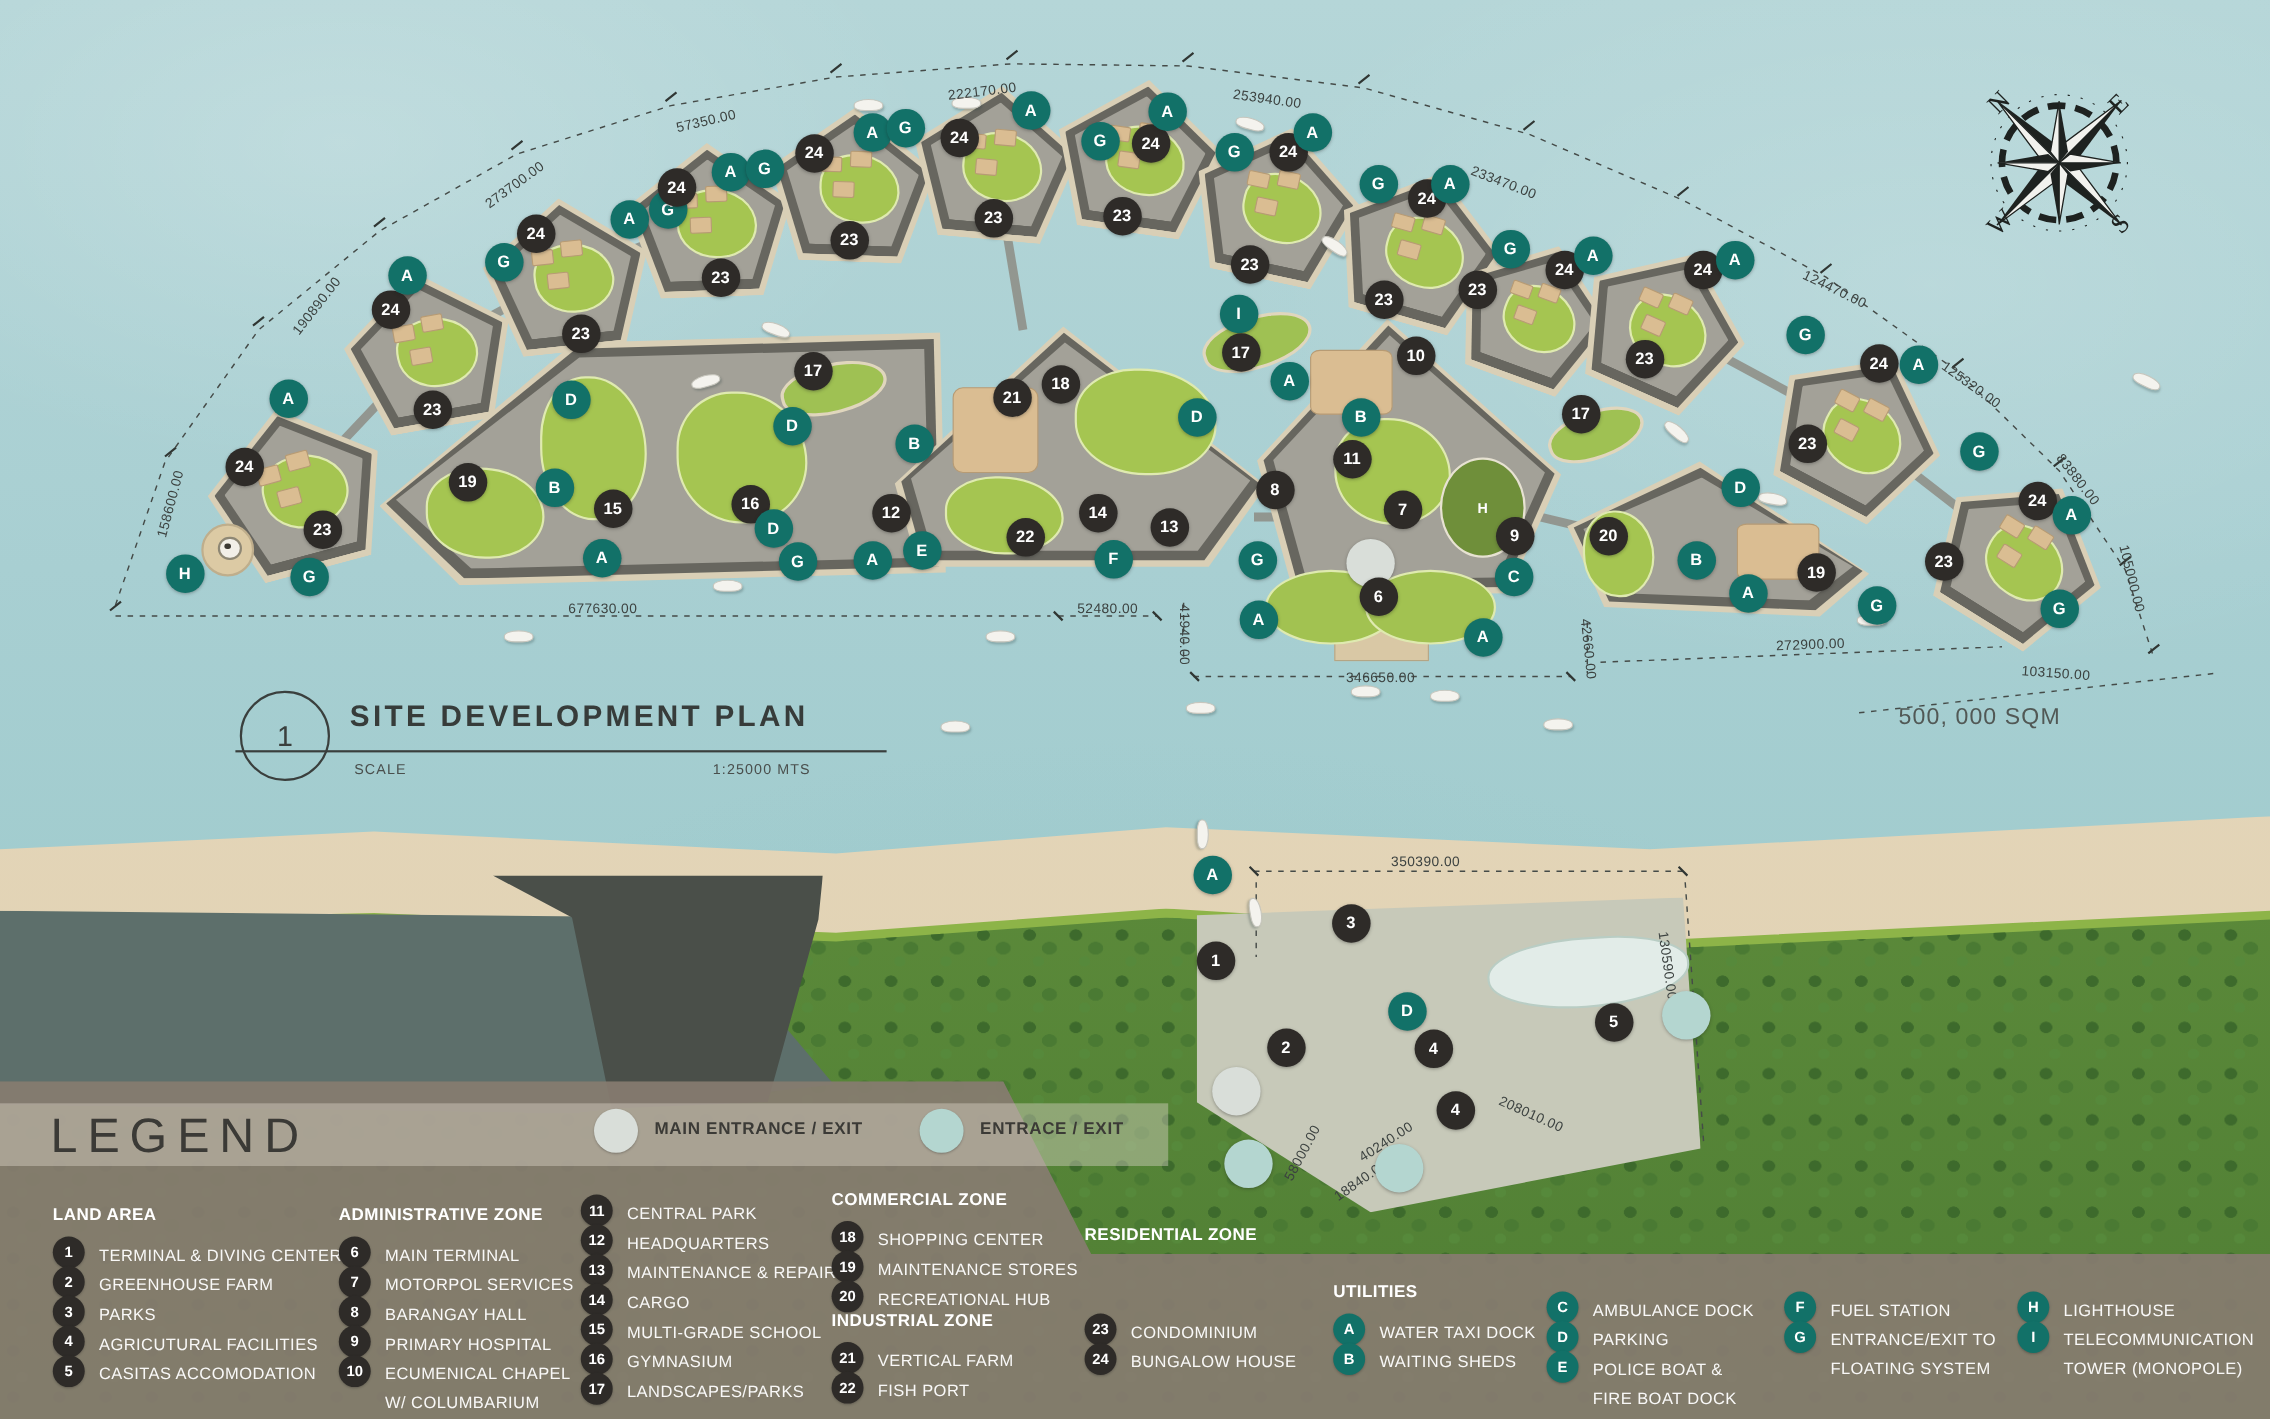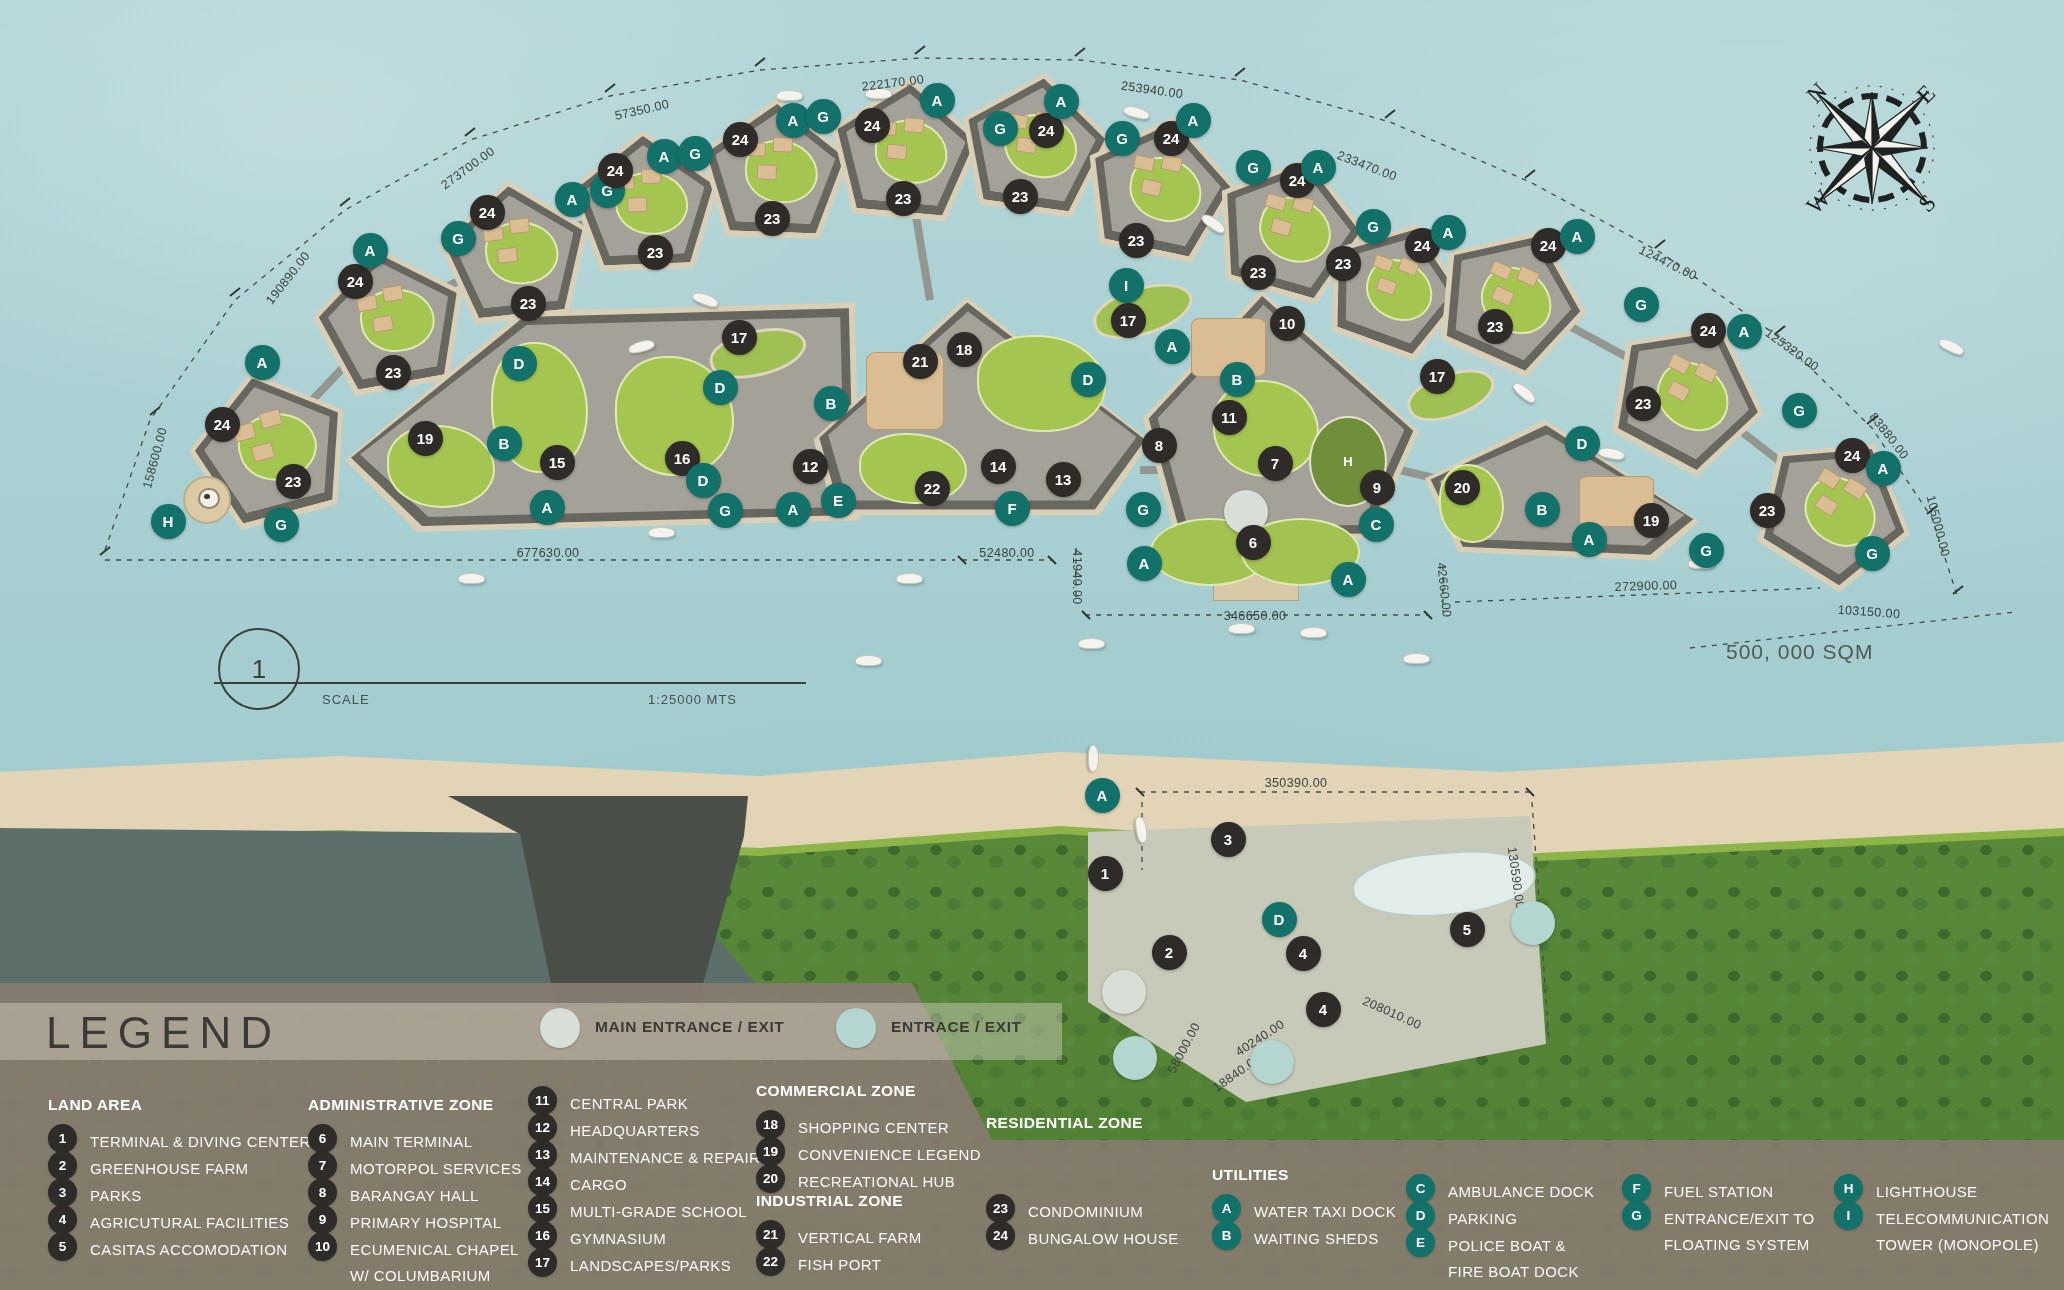--- a/index.html
+++ b/index.html
@@ -423,20 +423,21 @@
       <div class="meas" style="left: 1392px; top: 1013px; transform: translate(-50%, -50%) rotate(24deg);">208010.00</div>
       <div class="meas" style="left: 1260px; top: 1038px; transform: translate(-50%, -50%) rotate(-33deg);">40240.00</div>
       <div class="meas" style="left: 1237px; top: 1073px; transform: translate(-50%, -50%) rotate(-35deg);">18840.00</div>
       <div class="meas" style="left: 1184px; top: 1048px; transform: translate(-50%, -50%) rotate(-62deg);">58000.00</div>
     </div>
 
   <div id="titleblock" class="abs">
     <div id="tb-circle">
         <span>1</span>
       </div>
+    <div id="tb-title">SITE DEVELOPMENT PLAN</div>
     <div id="tb-rule"></div>
     <div id="tb-scale">SCALE</div>
     <div id="tb-scaleval">1:25000 MTS</div>
   </div>
 
   <div id="sqm" class="abs">500, 000 SQM</div>
 
   <svg class="abs" style="left:1782px;top:58px;z-index:8" width="180" height="180" viewBox="-90 -90 180 180">
     <g transform="rotate(-45)">
       <circle r="52" fill="none" stroke="#1e2220" stroke-width="6" stroke-dasharray="16,9"></circle>
@@ -565,21 +566,21 @@
         <div class="lg-circ d">17</div>
         <div class="lg-label">LANDSCAPES/PARKS</div>
       </div>
       <div class="lg-head" style="left: 756px; top: 1082px;">COMMERCIAL ZONE</div>
       <div class="lg-item" style="left: 756px; top: 1110px;">
         <div class="lg-circ d">18</div>
         <div class="lg-label">SHOPPING CENTER</div>
       </div>
       <div class="lg-item" style="left: 756px; top: 1137px;">
         <div class="lg-circ d">19</div>
-        <div class="lg-label">CONVENIENCE LEGEND</div>
+        <div class="lg-label">MAINTENANCE STORES</div>
       </div>
       <div class="lg-item" style="left: 756px; top: 1164px;">
         <div class="lg-circ d">20</div>
         <div class="lg-label">RECREATIONAL HUB</div>
       </div>
       <div class="lg-head" style="left: 756px; top: 1192px;">INDUSTRIAL ZONE</div>
       <div class="lg-item" style="left: 756px; top: 1220px;">
         <div class="lg-circ d">21</div>
         <div class="lg-label">VERTICAL FARM</div>
       </div>

